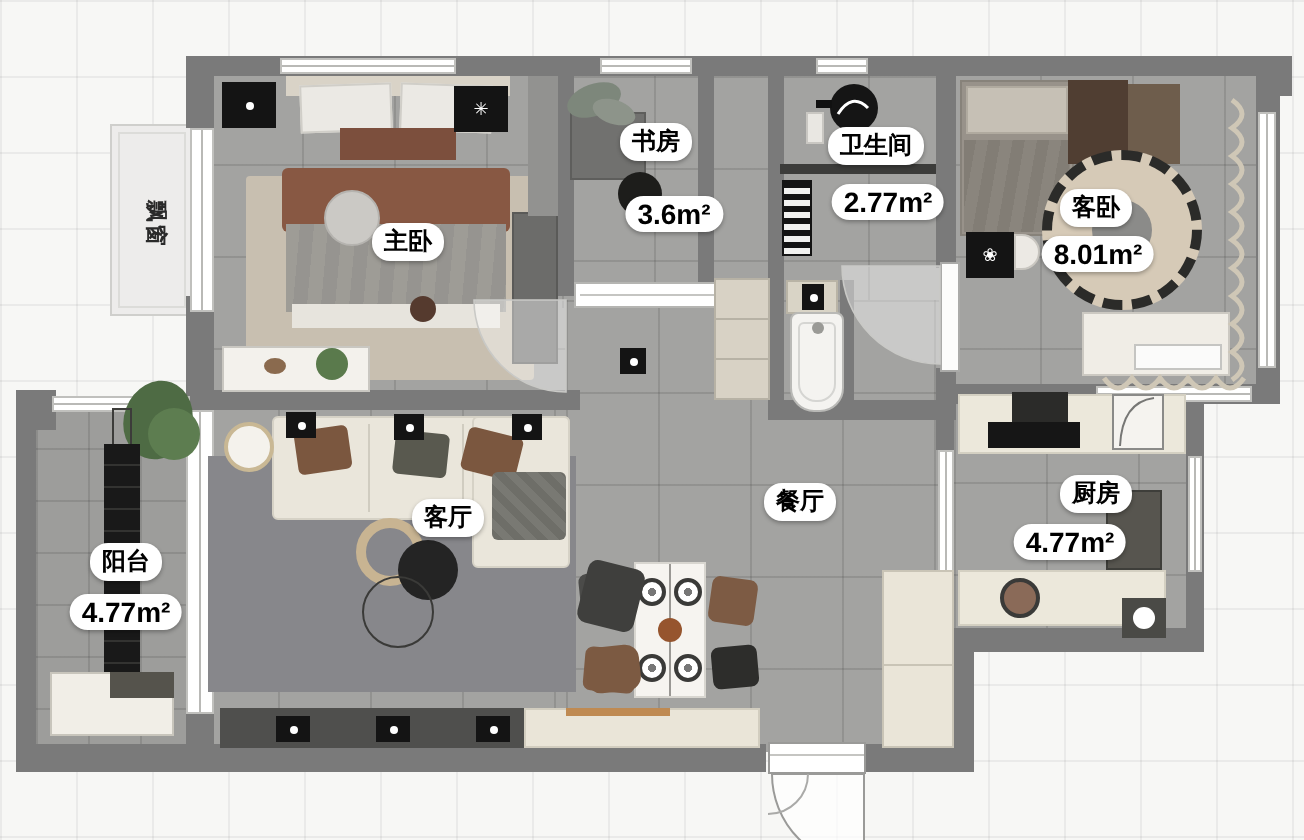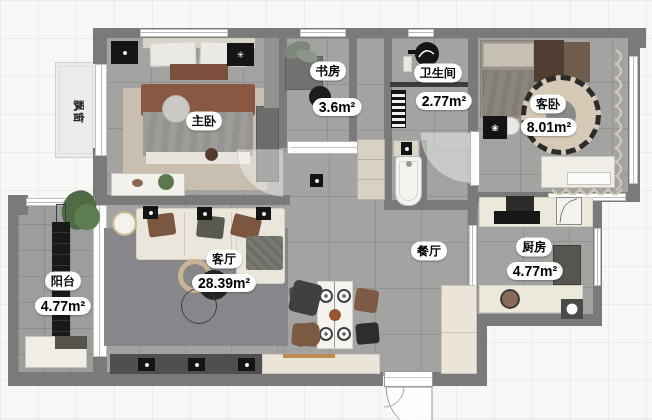--- a/index.html
+++ b/index.html
@@ -253,25 +253,24 @@
   <div class="pill name" style="left:328px;top:71px;">书房</div>
   <div class="pill area" style="left:337px;top:107px;">3.6m²</div>
 
   <div class="pill name" style="left:438px;top:73px;">卫生间</div>
   <div class="pill area" style="left:444px;top:101px;">2.77m²</div>
 
   <div class="pill name" style="left:548px;top:104px;">客卧</div>
   <div class="pill area" style="left:549px;top:127px;">8.01m²</div>
 
   <div class="pill name" style="left:224px;top:259px;">客厅</div>
-  <div class="pill area" style="left:224px;top:283px;">28.39m²</div>
-
-  <div class="pill name" style="left:400px;top:251px;margin-left:29px;">餐厅</div>
-
-  <div class="pill name" style="left:534px;top:247px;">厨房</div>
+
+  <div class="pill name" style="left:400px;top:251px;">餐厅</div>
+
+  <div class="pill name" style="left:548px;top:247px;">厨房</div>
   <div class="pill area" style="left:535px;top:271px;">4.77m²</div>
 
   <div class="pill name" style="left:63px;top:281px;">阳台</div>
   <div class="pill area" style="left:63px;top:306px;">4.77m²</div>
 
   <div class="baylabel" style="left:78px;top:112px;">飘窗</div>
 
 </div>
 
 </body></html>

